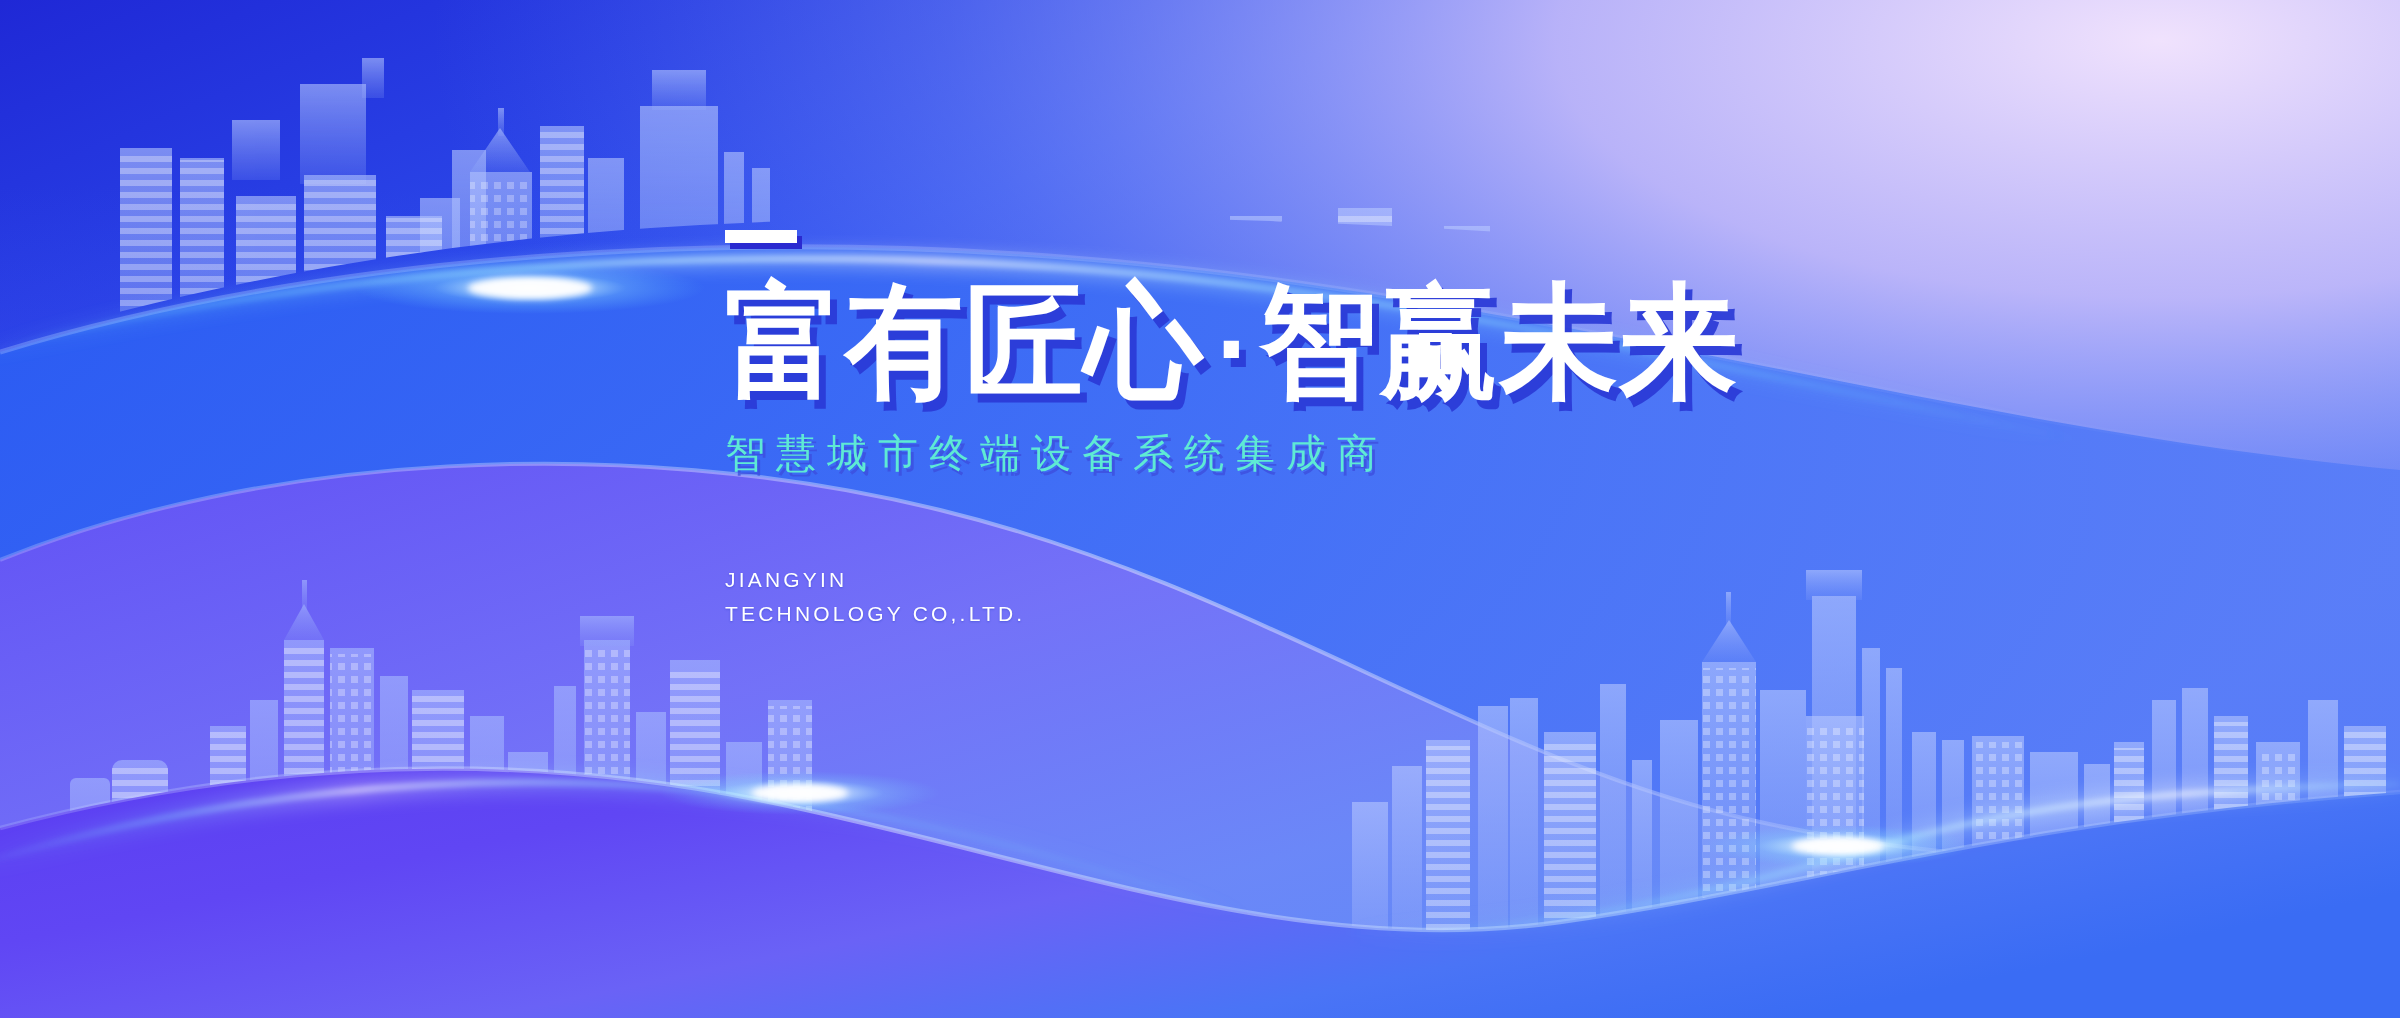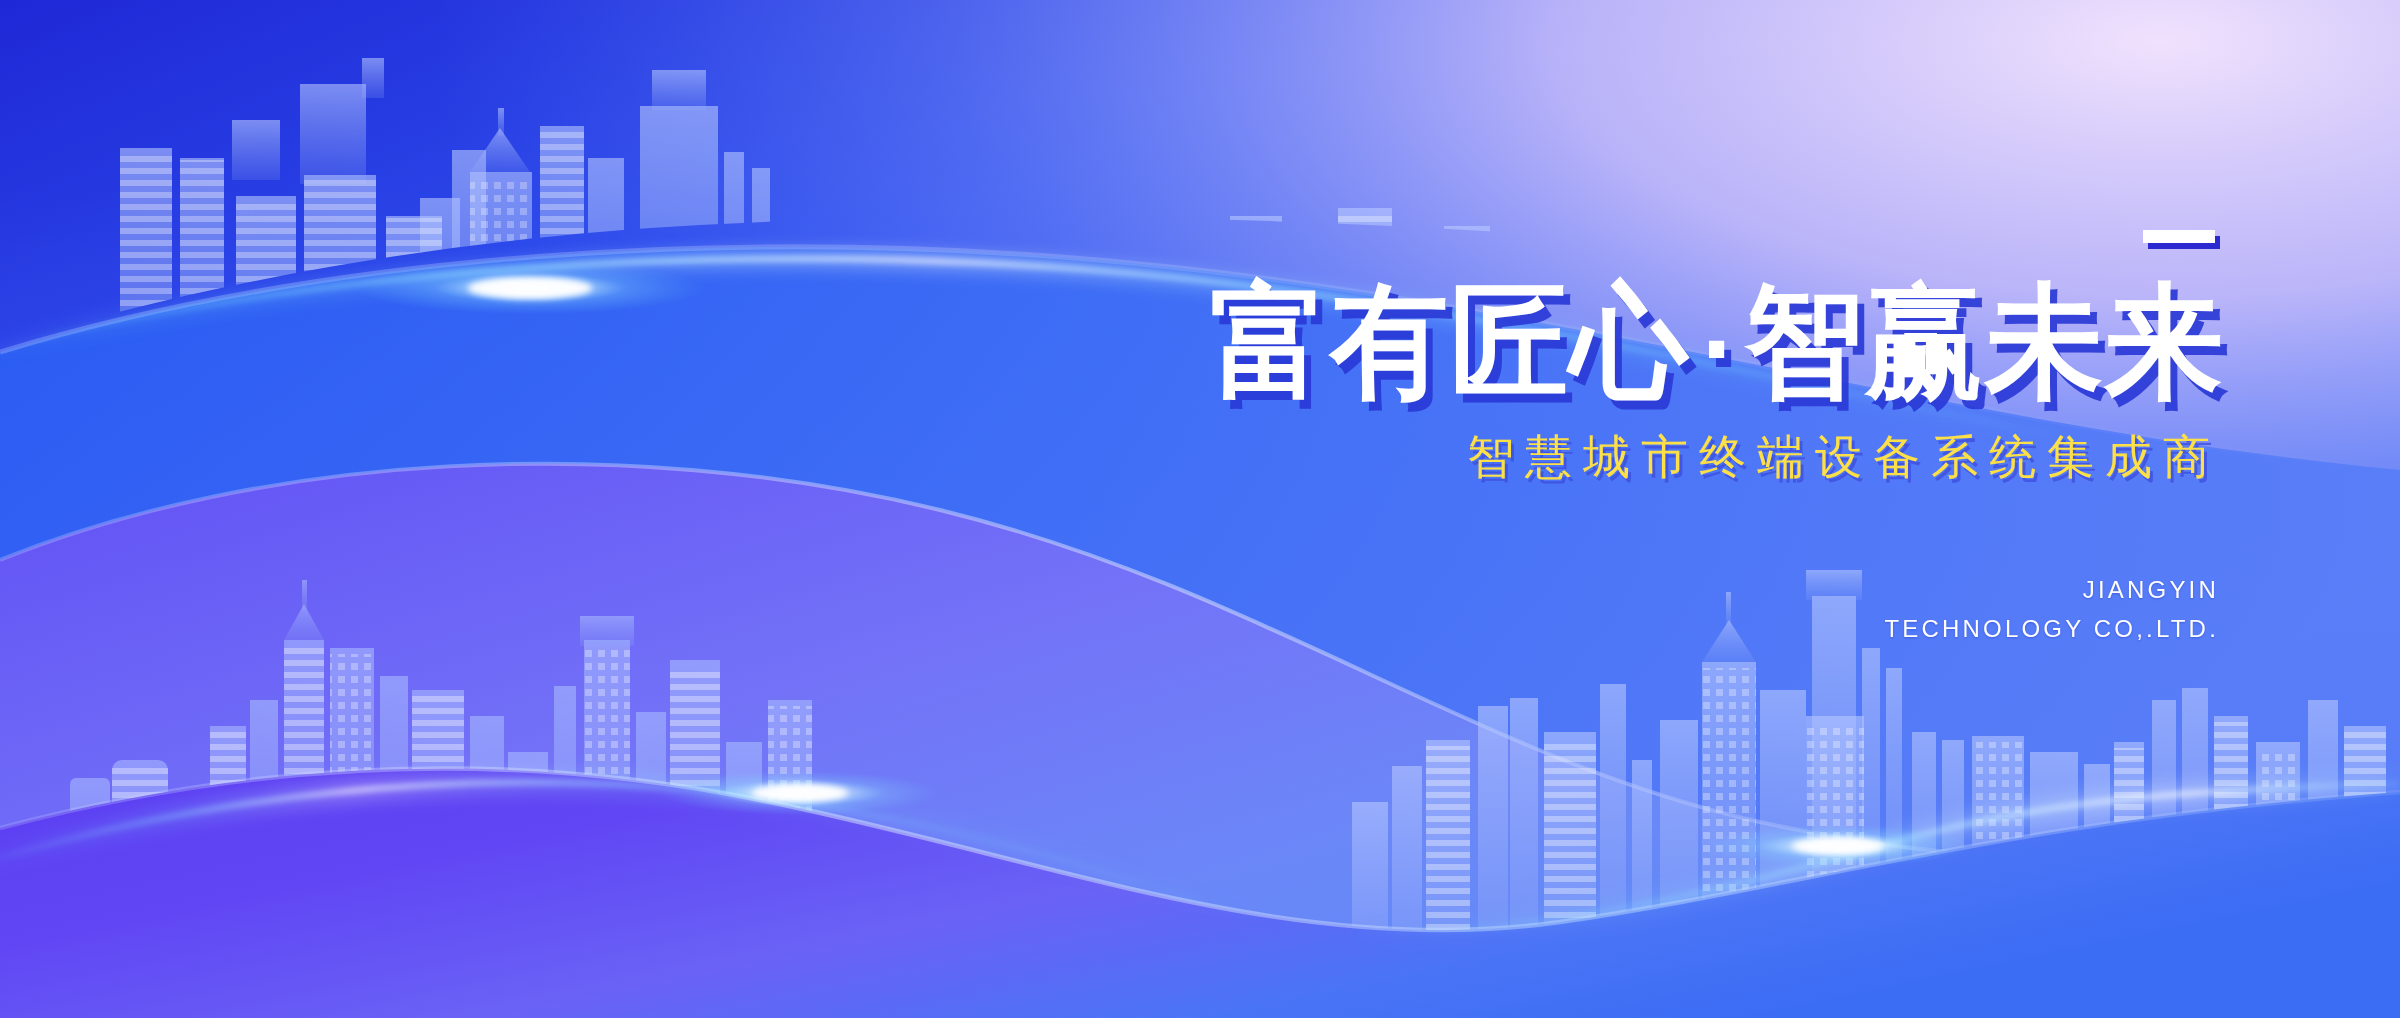--- a/index.html
+++ b/index.html
@@ -6,43 +6,43 @@
   #stage{
     position:relative;width:2400px;height:1018px;overflow:hidden;
     font-family:"Liberation Sans","DejaVu Sans",sans-serif;
     background:#2b4cf0;
   }
   .svgfull{position:absolute;left:0;top:0;width:2400px;height:1018px;display:block;}
 
   
   #text-block{
     position:absolute;right:175px;top:230px;width:1500px;
-    text-align:right;z-index:40;pointer-events:none;
+    text-align:left;z-index:40;pointer-events:none;
   }
   #accent-dash{
     display:inline-block;width:72px;height:13px;background:#ffffff;
     box-shadow:5px 6px 0 #2a2ad0;margin-right:10px;margin-bottom:36px;
   }
   #headline{
     margin:0;color:#ffffff;font-size:118px;line-height:1.0;
     font-weight:700;letter-spacing:2px;white-space:nowrap;
     text-shadow:7px 8px 0 rgba(42,58,214,.92);
     font-family:"DejaVu Sans","Liberation Sans",sans-serif;
     transform:scaleY(1.06);transform-origin:right center;
   }
   #headline .dot{font-size:86px;vertical-align:4px;padding:0 10px;}
   #subtitle{
-    margin:30px 0 0 0;color:#fde047;font-size:47px;line-height:1.1;
+    margin:30px 0 0 0;color:#5eead4;font-size:40px;line-height:1.1;
     font-weight:400;letter-spacing:11px;white-space:nowrap;
     text-shadow:3px 4px 0 rgba(60,76,220,.75);
     font-family:"DejaVu Sans","Liberation Sans",sans-serif;
     padding-right:4px;
   }
   #company-block{
-    margin:88px 0 16px 0;color:#ffffff;font-size:24px;line-height:1.62;
+    margin:88px 0 16px 0;color:#ffffff;font-size:21px;line-height:1.62;
     letter-spacing:3.2px;font-weight:400;padding-right:6px;
     text-shadow:0 1px 2px rgba(40,60,190,.45);
   }
   #company-block div{white-space:nowrap;}
 </style>
 </head>
 <body>
 
 <div id="stage">
 

